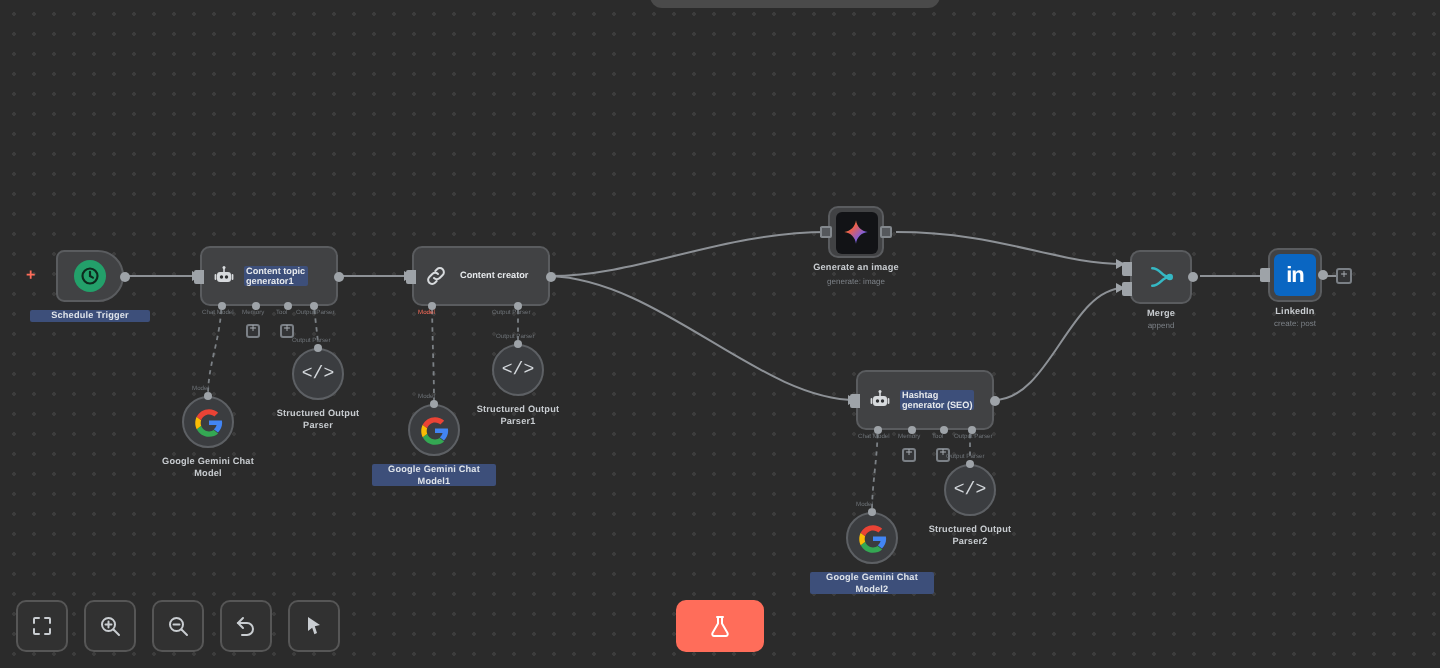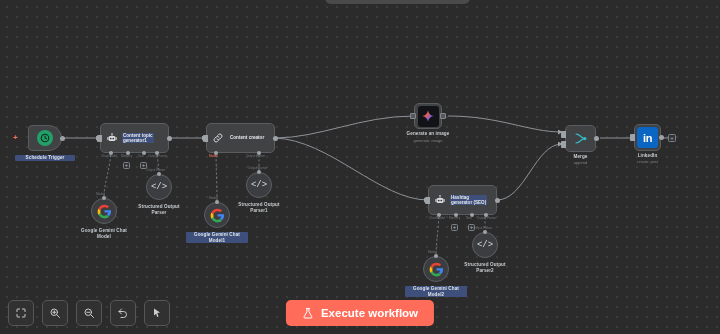--- a/index.html
+++ b/index.html
@@ -494,16 +494,15 @@
         <path d="M6 3l12 8-5.2 1.2L15 19l-2.6 1.2-2.2-6.5L6 17z"></path>
       </svg>
     </div>
   </div>
 
   <button class="exec-btn">
     <svg width="12" height="13" viewBox="0 0 24 24" fill="none" stroke="#ffffff" stroke-width="2" stroke-linecap="round" stroke-linejoin="round">
       <path d="M10 2v6.5L4.5 18A2 2 0 0 0 6.2 21h11.6a2 2 0 0 0 1.7-3L14 8.5V2"></path>
       <path d="M9 2h6"></path>
     </svg>
-    <span>Execute workflow</span>
   </button>
 
 </div>
 
 </body></html>

